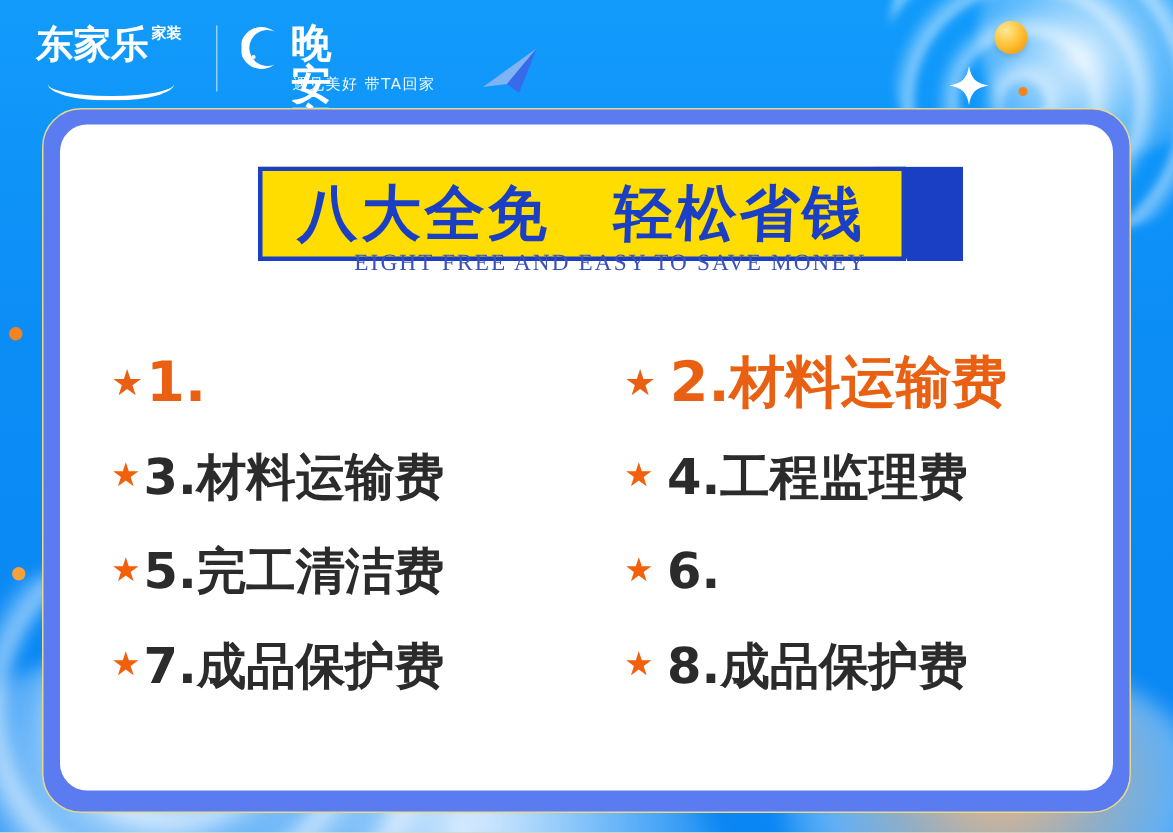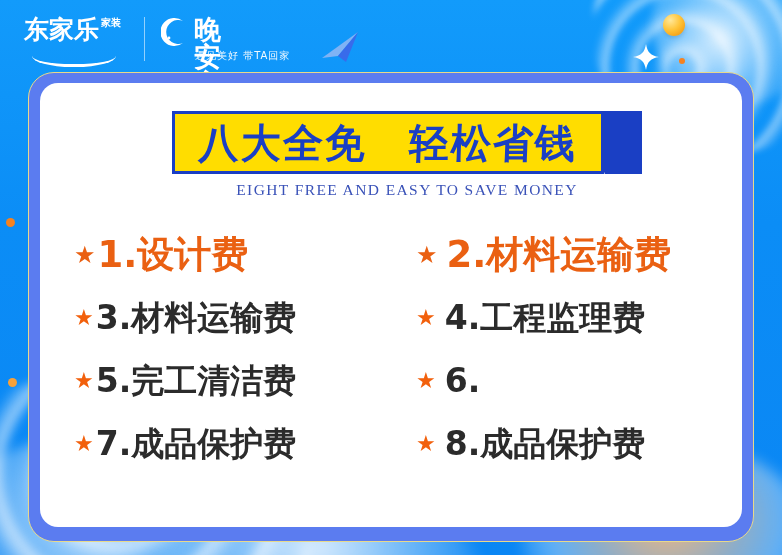--- a/index.html
+++ b/index.html
@@ -218,21 +218,21 @@
     font-weight: bold;
     color: #1a3fc4;
     letter-spacing: 2px;
     line-height: 1;
     white-space: nowrap;
     transform: skewX(-2deg);
   }
   .banner-sub {
     position: absolute;
     left: 132px;
-    top: 98px;
+    top: 84px;
     width: 470px;
     text-align: center;
     font-family: "Liberation Serif", "DejaVu Serif", serif;
     font-size: 15.5px;
     letter-spacing: 1.4px;
     color: #3a52b8;
     white-space: nowrap;
   }
 
   
@@ -417,21 +417,20 @@
         </div>
       </div>
 
       <div class="banner-sub">EIGHT FREE AND EASY TO SAVE MONEY</div>
 
       <div class="list">
 
         <div class="item big">
           <span class="star">★</span>
           <span class="txt">1.</span>
-          <span class="txt">设计费</span>
         </div>
         <div class="item big col-right">
           <span class="star">★</span>
           <span class="txt">2.</span>
           <span class="txt">材料运输费</span>
         </div>
 
         <div class="item">
           <span class="star">★</span>
           <span class="txt">3.</span>

